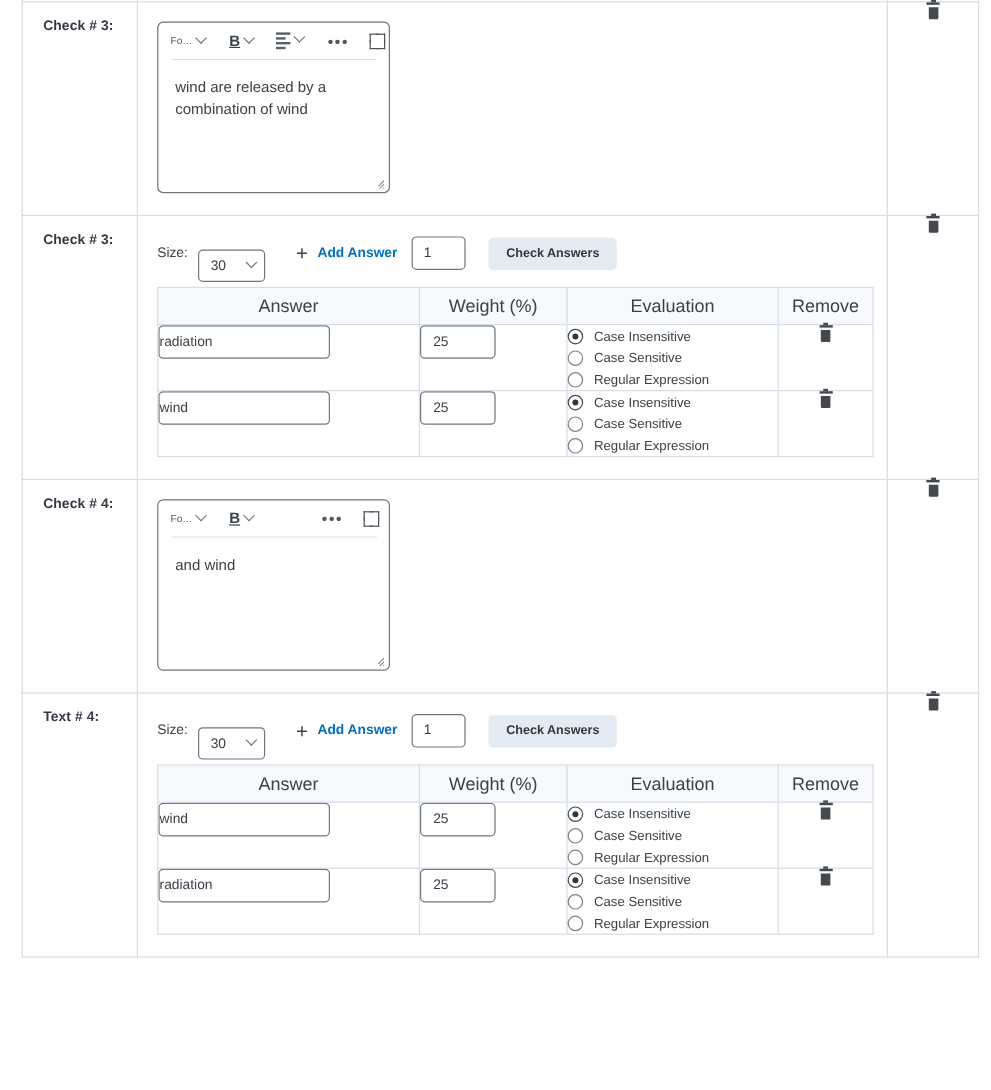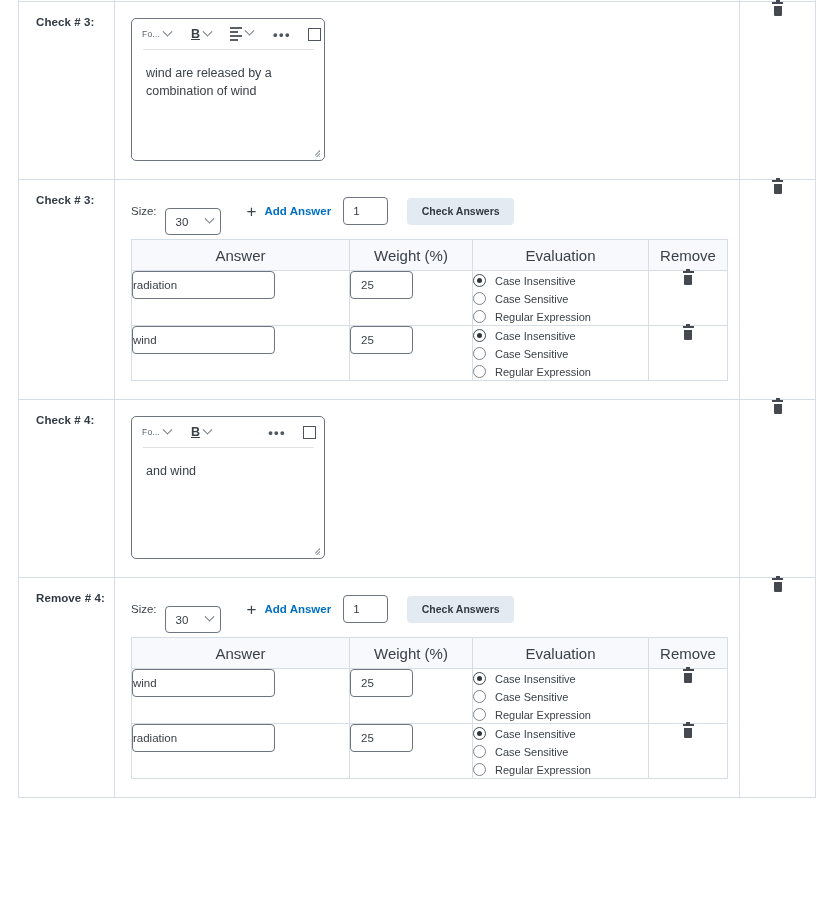--- a/index.html
+++ b/index.html
@@ -569,21 +569,21 @@
         </td>
         <td class="col-delete row-delete">
           <span class="trash">
             <span class="lid"></span><span class="can"></span>
           </span>
         </td>
       </tr>
 
       <tr>
         <td class="col-label">
-          <div class="row-label">Remove # 4:</div>
+          <div class="row-label">Text # 4:</div>
         </td>
         <td class="col-body">
           <div class="blank-wrap">
             <div class="blank-controls">
               <span class="size-label">Size:</span>
               <div class="size-select">
                 <span>30</span>
                 <span class="caret" style="margin-left:0"></span>
               </div>
               <span class="plus-icon">+</span>

